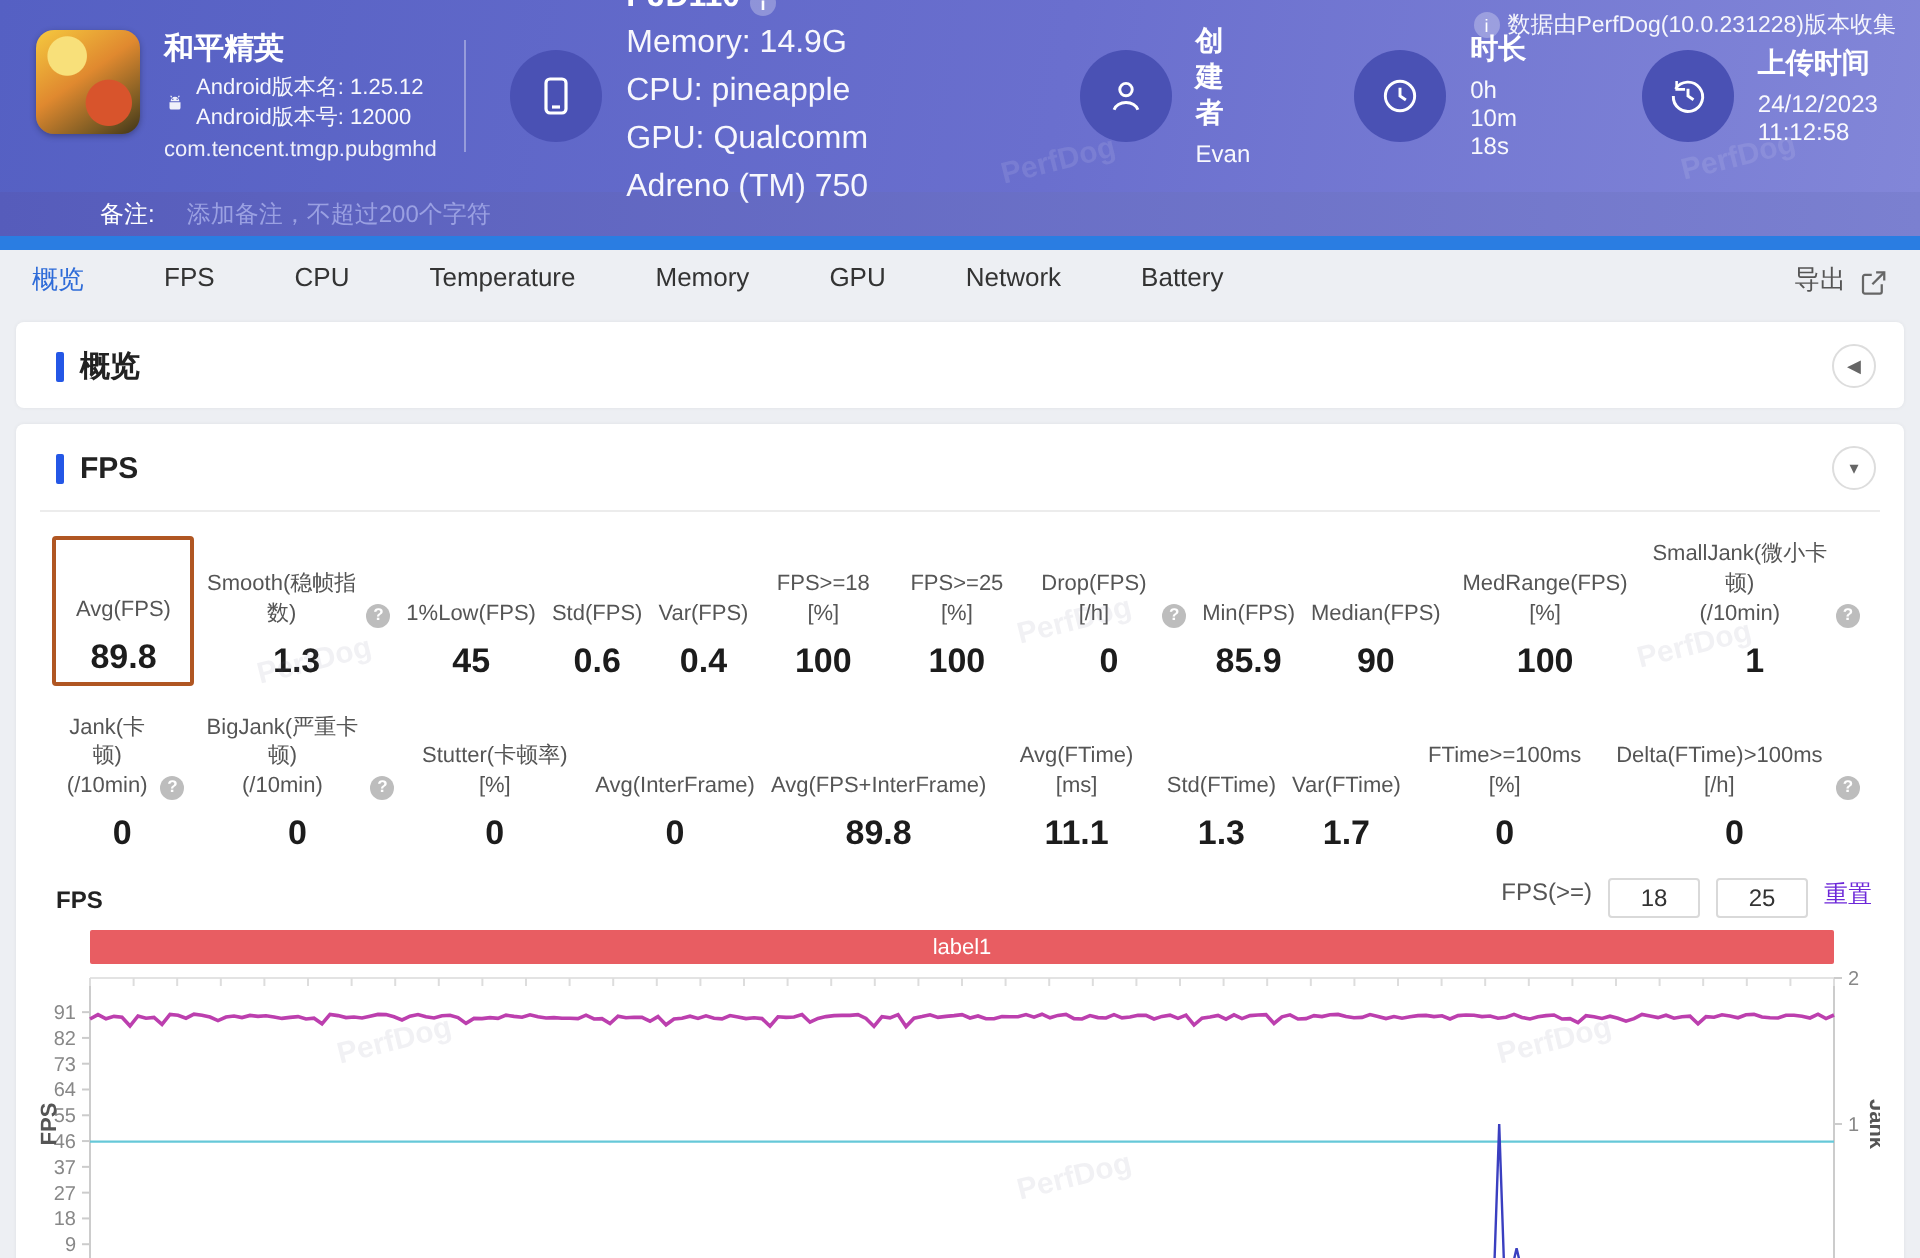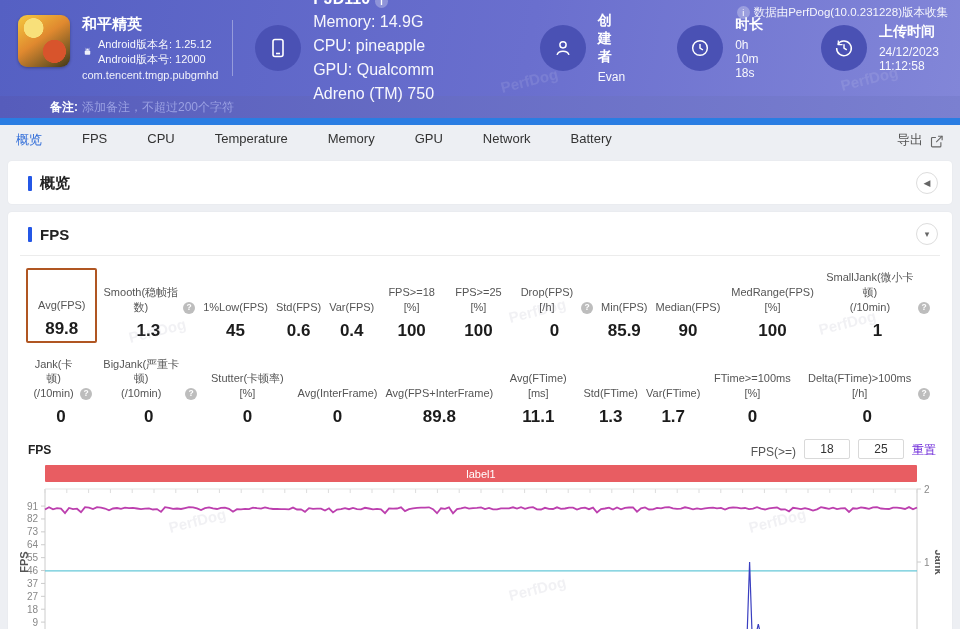--- a/index.html
+++ b/index.html
@@ -24,21 +24,21 @@
   .circle-ico{width:46px;height:46px;border-radius:50%;background:#4a51b4;display:flex;align-items:center;justify-content:center;flex:0 0 auto}
   .dev-block{display:flex;gap:12px;align-items:center}
   .dev-name{font-size:16px;font-weight:bold;display:flex;align-items:flex-end;gap:5px;margin-bottom:2px}
   .dev-spec{font-size:16px;color:rgba(255,255,255,.95);line-height:1.5}
   .stat{display:flex;gap:12px;align-items:center}
   .stat .txt .l{font-size:14px;font-weight:bold;margin-bottom:4px}
   .stat .txt .v{font-size:12px;color:rgba(255,255,255,.95)}
   .st1{margin-left:54px}.st2{margin-left:52px}.st3{margin-left:52px}
 
   .note-bar{height:22px;background:linear-gradient(90deg,#565cbb,#7b80d0);display:flex;align-items:center;padding-left:50px;font-size:12px}
-  .note-bar .nl{color:#fff;font-weight:bold;margin-right:4px}
+  .note-bar .nl{color:#fff;font-weight:normal;margin-right:16px}
   .note-bar .np{color:#9aa0e2}
   .blue-strip{height:7px;background:#2a7de2}
 
   
   .tabbar{height:30px;display:flex;align-items:center;padding:0 16px;background:#edeff3}
   .tab{font-size:13px;color:#333;margin-right:40px;cursor:pointer}
   .tab.active{color:#2e6bd8}
   .tab-right{margin-left:auto;display:flex;align-items:flex-end;gap:6px;color:#555;font-size:13px}
 
   
@@ -57,21 +57,21 @@
   .metric .lab{flex:1;display:flex;align-items:flex-end;justify-content:center;font-size:11px;color:#555;line-height:1.35;gap:3px}
   .metric .lab span{white-space:pre-line}
   .metric .val{font-size:17px;font-weight:bold;color:#1c1c1c;margin-top:6px}
   .metric.hl{border:2px solid #b05622;border-radius:2px;padding:4px 10px 2px}
   .help{display:inline-flex;width:12px;height:12px;border-radius:50%;background:#bdbdbd;color:#fff;font-size:8.5px;font-weight:bold;align-items:center;justify-content:center;cursor:pointer;flex:0 0 auto;margin-bottom:1px}
 
   
   .chart-wrap{position:relative;margin-top:10px}
   .ctrl-row{position:relative;height:22px;padding-left:8px}
   .axis-head{font-size:12px;font-weight:bold;color:#222;line-height:22px}
-  .ctrl-right{position:absolute;right:4px;top:0;display:flex;align-items:flex-end;gap:8px;font-size:12px;color:#555}
+  .ctrl-right{position:absolute;right:4px;top:0;display:flex;align-items:flex-start;gap:8px;font-size:12px;color:#555}
   .thr-input{width:46px;height:20px;border:1px solid #d9d9d9;border-radius:2px;text-align:center;font-size:12px;color:#333;font-family:"Liberation Sans",sans-serif}
   .reset-link{color:#6d28d9;cursor:pointer}
   .label-bar{margin:4px 0 0 25px;width:872px;height:17px;background:#e85d62;color:#fff;font-size:11px;display:flex;align-items:center;justify-content:center;border-radius:1px}
   svg text{font-family:"Liberation Sans",sans-serif}
 
   .wm{position:absolute;font-size:15px;color:rgba(120,120,150,.10);transform:rotate(-14deg);pointer-events:none;font-weight:bold}
   .wm.light{color:rgba(255,255,255,.10)}
 </style>
 </head>
 <body>

